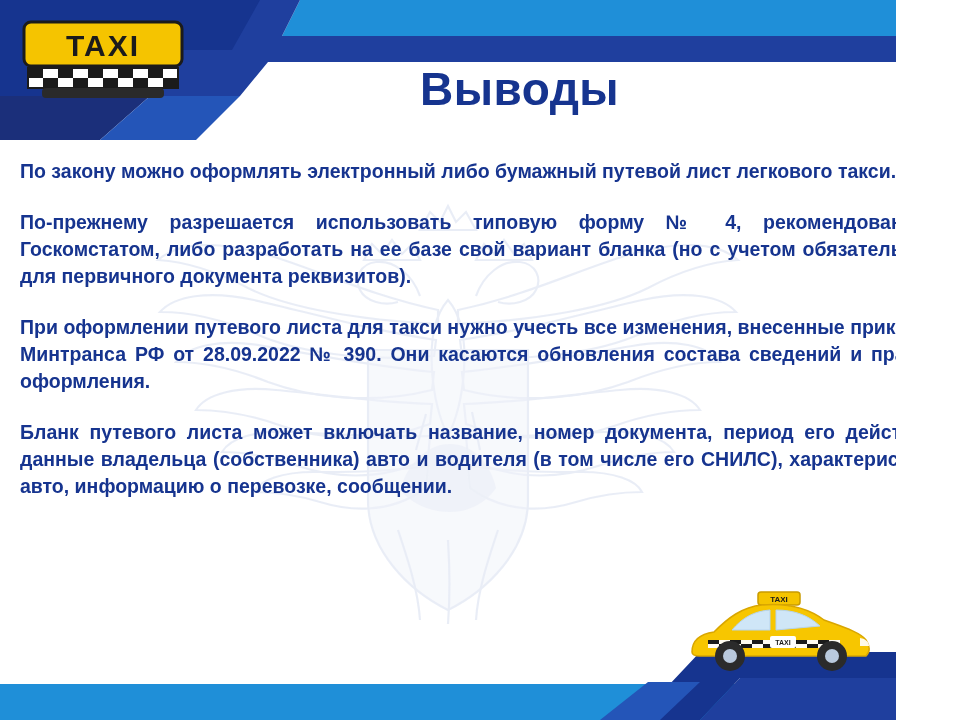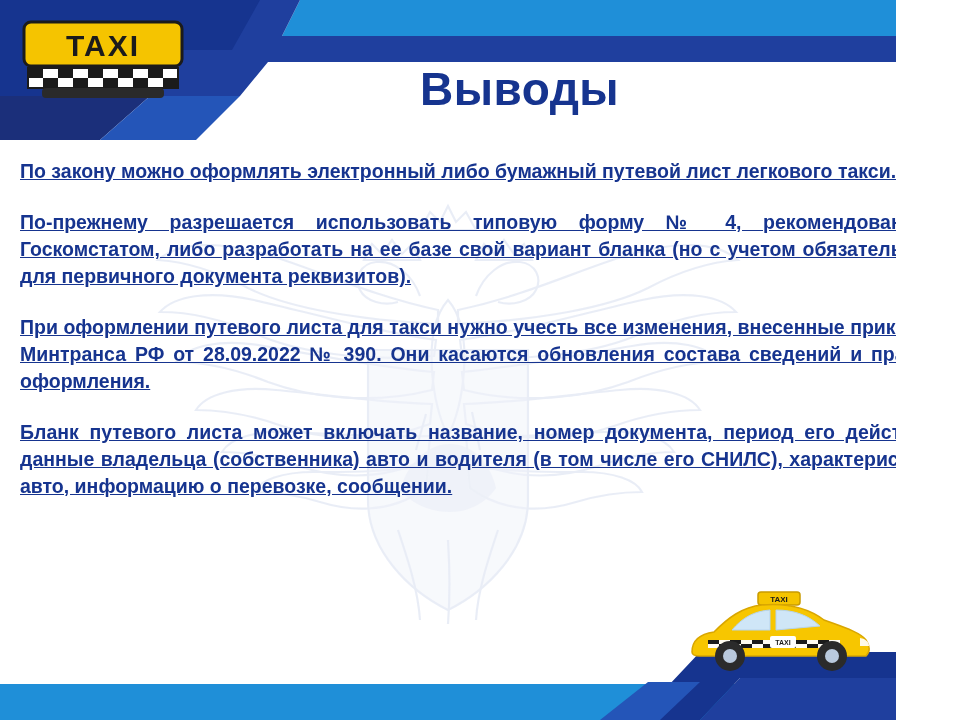--- a/index.html
+++ b/index.html
@@ -73,21 +73,20 @@
     top: 158px;
     width: 922px;
   }
   .para {
     font-size: 19.5px;
     line-height: 27px;
     color: #16348f;
     font-weight: bold;
     text-align: justify;
     margin: 0 0 24px 0;
-    text-decoration: underline;
   }
   .para:last-child { margin-bottom: 12px; }
 
   
   .taxi-sign {
     position: absolute;
     left: 18px;
     top: 18px;
     width: 170px;
     height: 88px;

